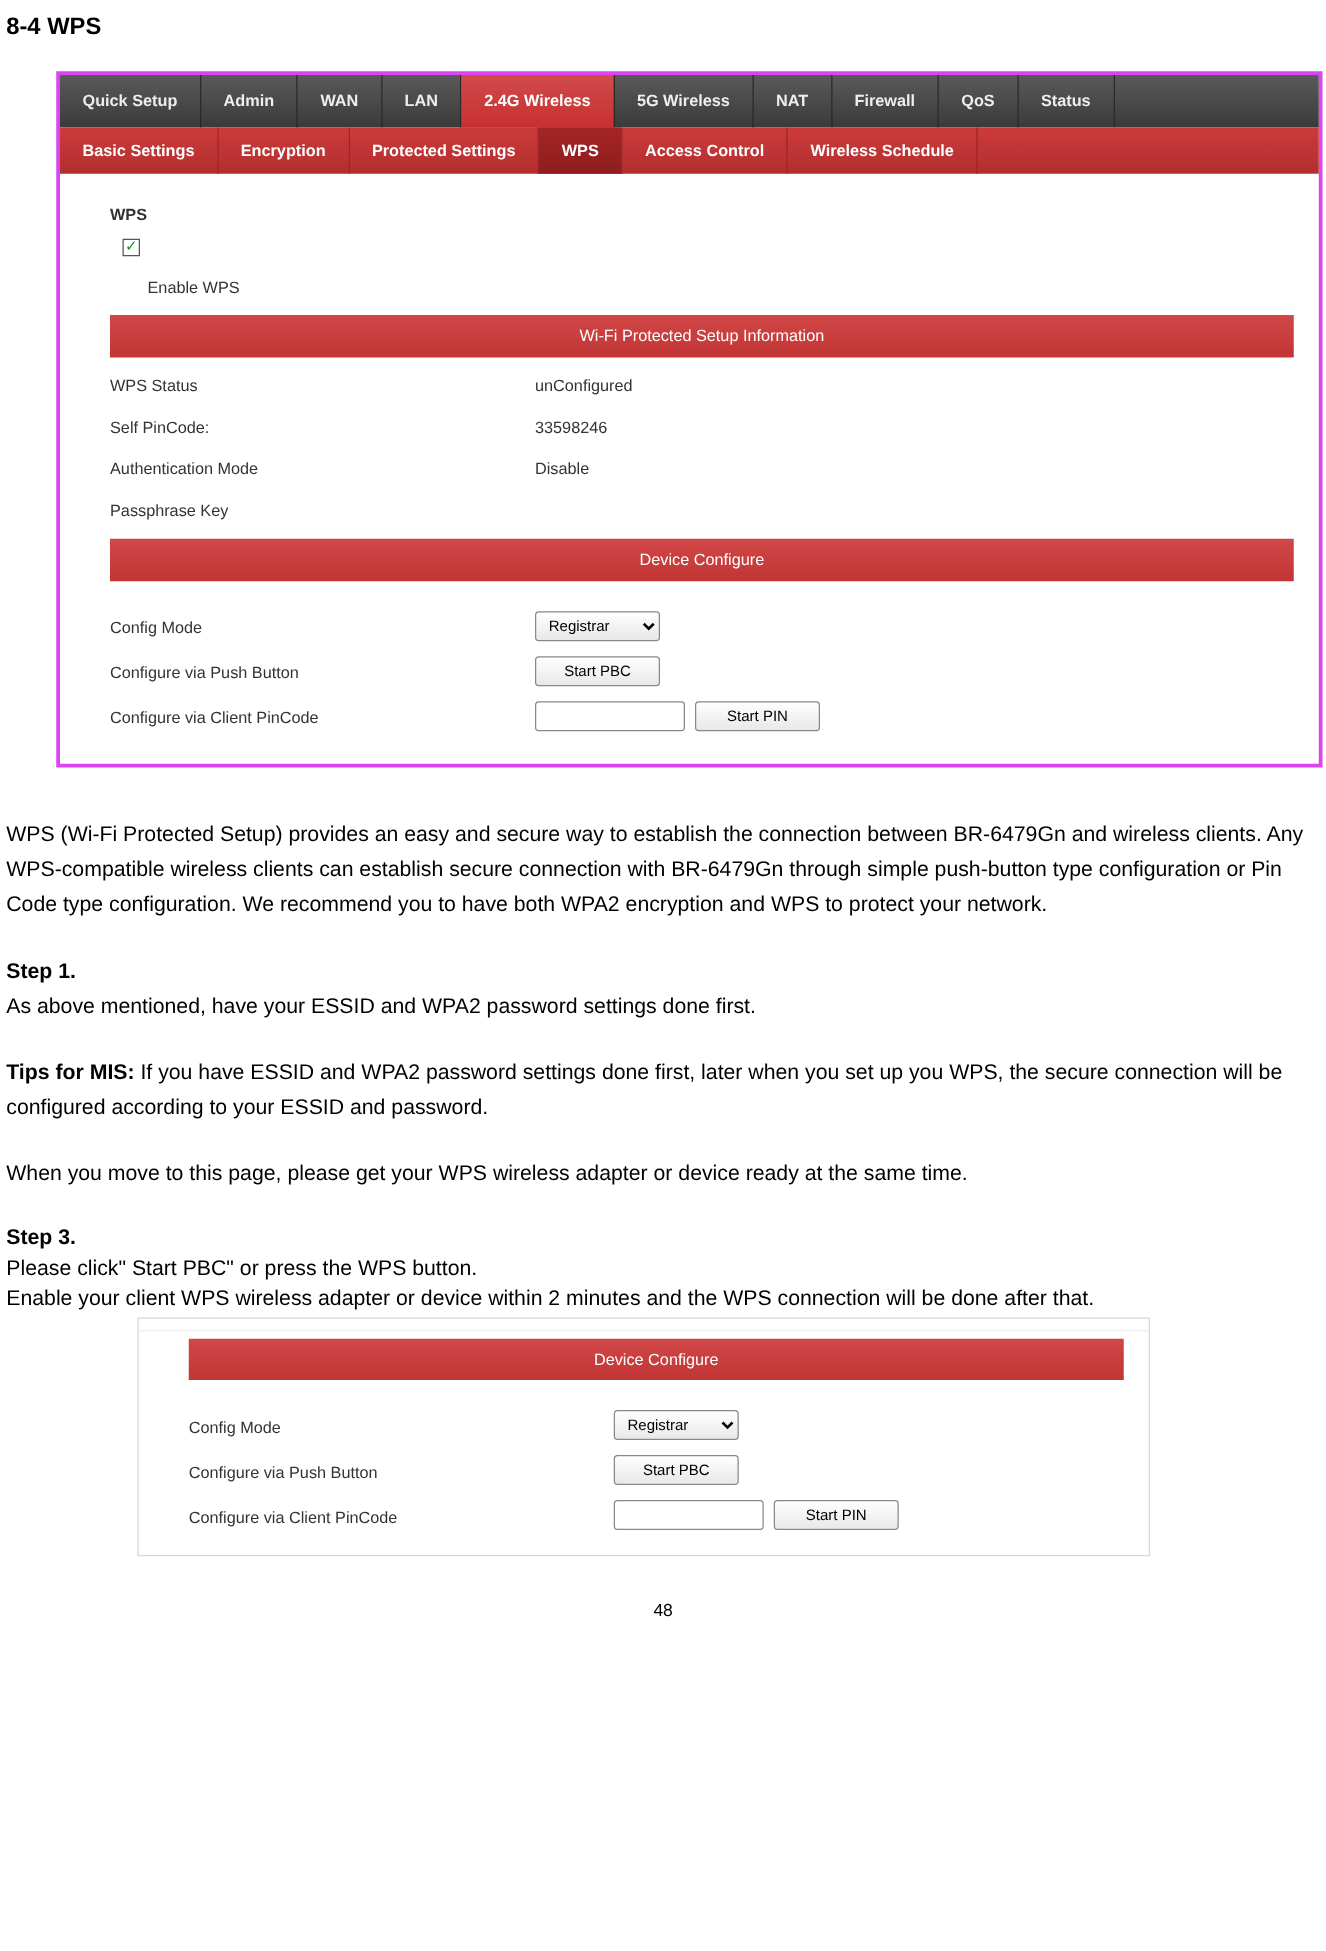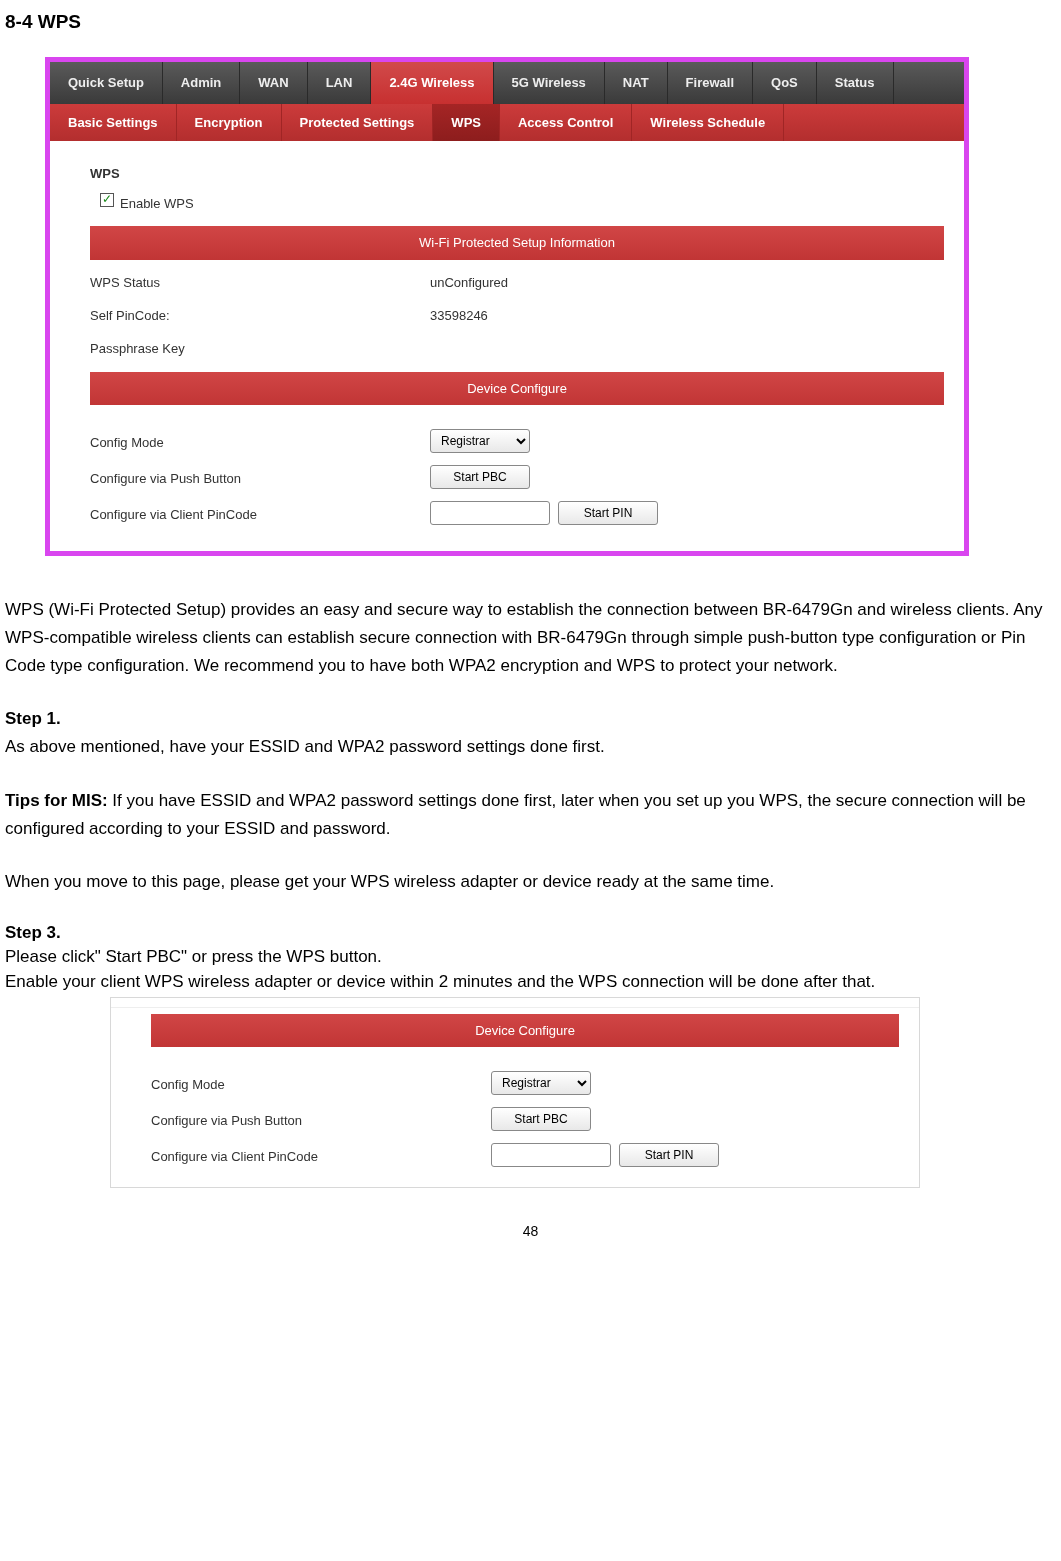--- a/index.html
+++ b/index.html
@@ -12,22 +12,22 @@
       line-height: 1.65;
     }
     .section-title {
       font-weight: bold;
       font-size: 19px;
       margin-bottom: 20px;
       padding-top: 6px;
     }
     .screenshot {
       margin: 0 0 12px 40px;
-      width: 924px;
-      border: 5px solid #d946ef;
+      width: 1013px;
+      border: 3px solid #d946ef;
       background: #fff;
       font-size: 13px;
     }
     .nav-main {
       display: flex;
       background: linear-gradient(#5a5a5a,#3a3a3a);
       color: #eee;
     }
     .nav-main .tab {
       padding: 10px 18px;
@@ -148,31 +148,35 @@
       <div class="subtab">Encryption</div>
       <div class="subtab">Protected Settings</div>
       <div class="subtab active">WPS</div>
       <div class="subtab">Access Control</div>
       <div class="subtab">Wireless Schedule</div>
     </div>
   <div class="panel">
     <div class="wps-label-row">WPS</div>
     <div class="info-row" style="padding:2px 0 6px 10px;">
       <span class="checkbox">✓</span>
-      <span style="margin-left:6px;">Enable WPS</span>
+      <span style="margin-left:6px;margin-top:28px;">Enable WPS</span>
     </div>
     <div class="red-bar">Wi-Fi Protected Setup Information</div>
     <div id="info-rows">
         <div class="info-row">
           <div class="k">WPS Status</div>
           <div class="v">unConfigured</div>
         </div>
         <div class="info-row">
           <div class="k">Self PinCode:</div>
           <div class="v">33598246</div>
+        </div>
+        <div class="info-row">
+          <div class="k">Authentication Mode</div>
+          <div class="v">Disable</div>
         </div>
         <div class="info-row">
           <div class="k">Passphrase Key</div>
           <div class="v"></div>
         </div>
       </div>
     <div class="red-bar">Device Configure</div>
     <div class="cfg-row">
       <div class="k">Config Mode</div>
       <div class="ctrl">

